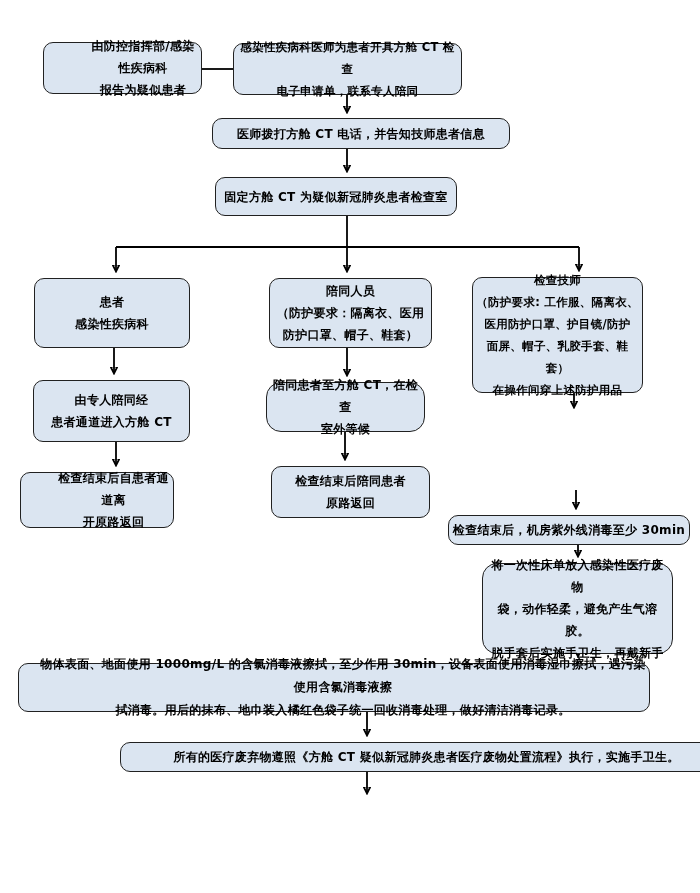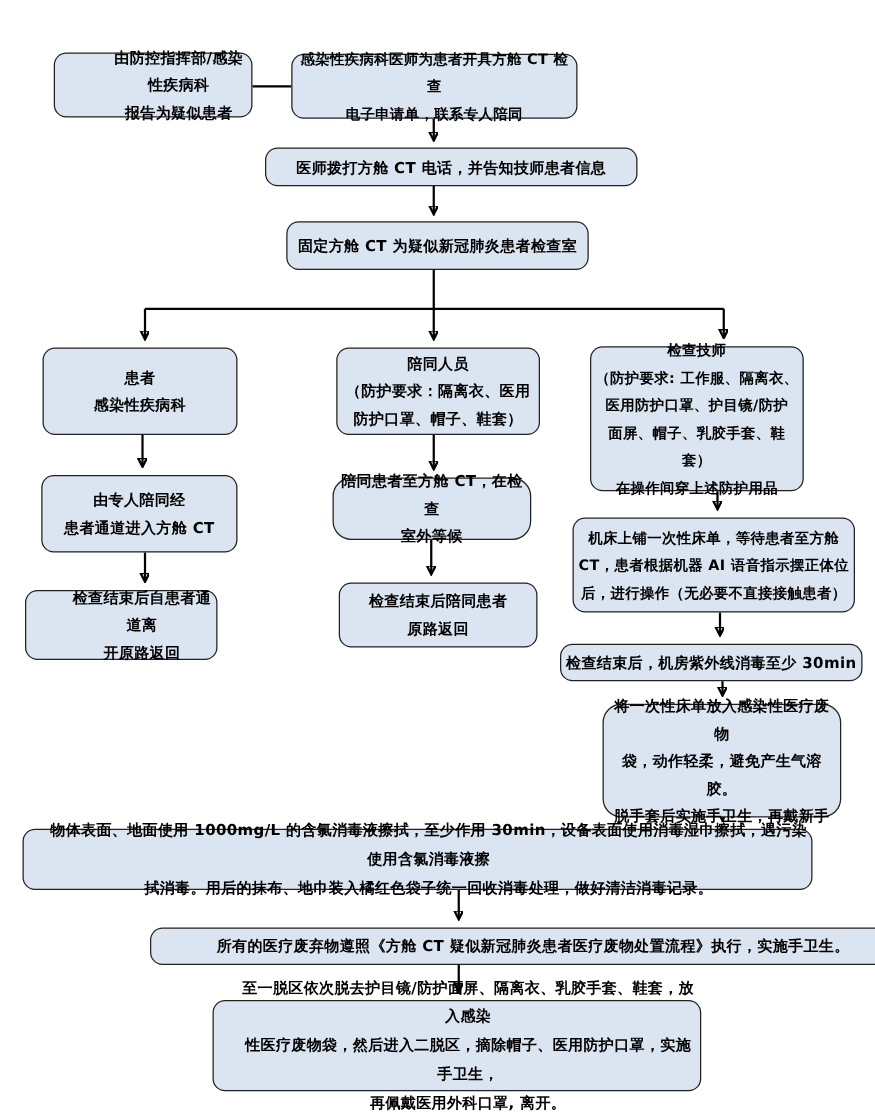--- a/index.html
+++ b/index.html
@@ -75,21 +75,21 @@
   </svg>
 
   <div class="node" style="left:43px;top:42px;width:159px;height:52px;padding-left:44px;">由防控指挥部/感染性疾病科
 报告为疑似患者</div>
 
   <div class="node" style="left:233px;top:43px;width:229px;height:52px;font-size:11.5px;">感染性疾病科医师为患者开具方舱 CT 检查
 电子申请单，联系专人陪同</div>
 
   <div class="node" style="left:212px;top:118px;width:298px;height:31px;border-radius:10px;">医师拨打方舱 CT 电话，并告知技师患者信息</div>
 
-  <div class="node" style="left:229px;top:177px;width:242px;height:39px;">固定方舱 CT 为疑似新冠肺炎患者检查室</div>
+  <div class="node" style="left:215px;top:177px;width:242px;height:39px;">固定方舱 CT 为疑似新冠肺炎患者检查室</div>
 
   <div class="node" style="left:34px;top:278px;width:156px;height:70px;">患者
 感染性疾病科</div>
 
   <div class="node" style="left:33px;top:380px;width:157px;height:62px;">由专人陪同经
 患者通道进入方舱 CT</div>
 
   <div class="node" style="left:20px;top:472px;width:154px;height:56px;padding-left:36px;">检查结束后自患者通道离
 开原路返回</div>
 
@@ -102,32 +102,26 @@
 
   <div class="node" style="left:271px;top:466px;width:159px;height:52px;">检查结束后陪同患者
 原路返回</div>
 
   <div class="node" style="left:472px;top:277px;width:171px;height:116px;font-size:11.5px;">检查技师
 （防护要求: 工作服、隔离衣、
 医用防护口罩、护目镜/防护
 面屏、帽子、乳胶手套、鞋套）
 在操作间穿上述防护用品</div>
 
-  <div class="node" style="left:458px;top:414px;width:226px;height:76px;font-size:11.5px;">机床上铺一次性床单，等待患者至方舱
-CT，患者根据机器 AI 语音指示摆正体位
-后，进行操作（无必要不直接接触患者）</div>
 
   <div class="node" style="left:448px;top:515px;width:242px;height:30px;">检查结束后，机房紫外线消毒至少 30min</div>
 
   <div class="node" style="left:482px;top:563px;width:191px;height:91px;border-radius:15px;">将一次性床单放入感染性医疗废物
 袋，动作轻柔，避免产生气溶胶。
 脱手套后实施手卫生，再戴新手</div>
 
   <div class="node wide" style="left:18px;top:663px;width:632px;height:49px;">物体表面、地面使用 1000mg/L 的含氯消毒液擦拭，至少作用 30min，设备表面使用消毒湿巾擦拭，遇污染使用含氯消毒液擦
 拭消毒。用后的抹布、地巾装入橘红色袋子统一回收消毒处理，做好清洁消毒记录。</div>
 
   <div class="node wide" style="left:120px;top:742px;width:595px;height:30px;">所有的医疗废弃物遵照《方舱 CT 疑似新冠肺炎患者医疗废物处置流程》执行，实施手卫生。</div>
 
-  <div class="node wide" style="left:170px;top:800px;width:391px;height:73px;">至一脱区依次脱去护目镜/防护面屏、隔离衣、乳胶手套、鞋套，放入感染
-性医疗废物袋，然后进入二脱区，摘除帽子、医用防护口罩，实施手卫生，
-再佩戴医用外科口罩, 离开。</div>
 
 </div>
 
 </body></html>

